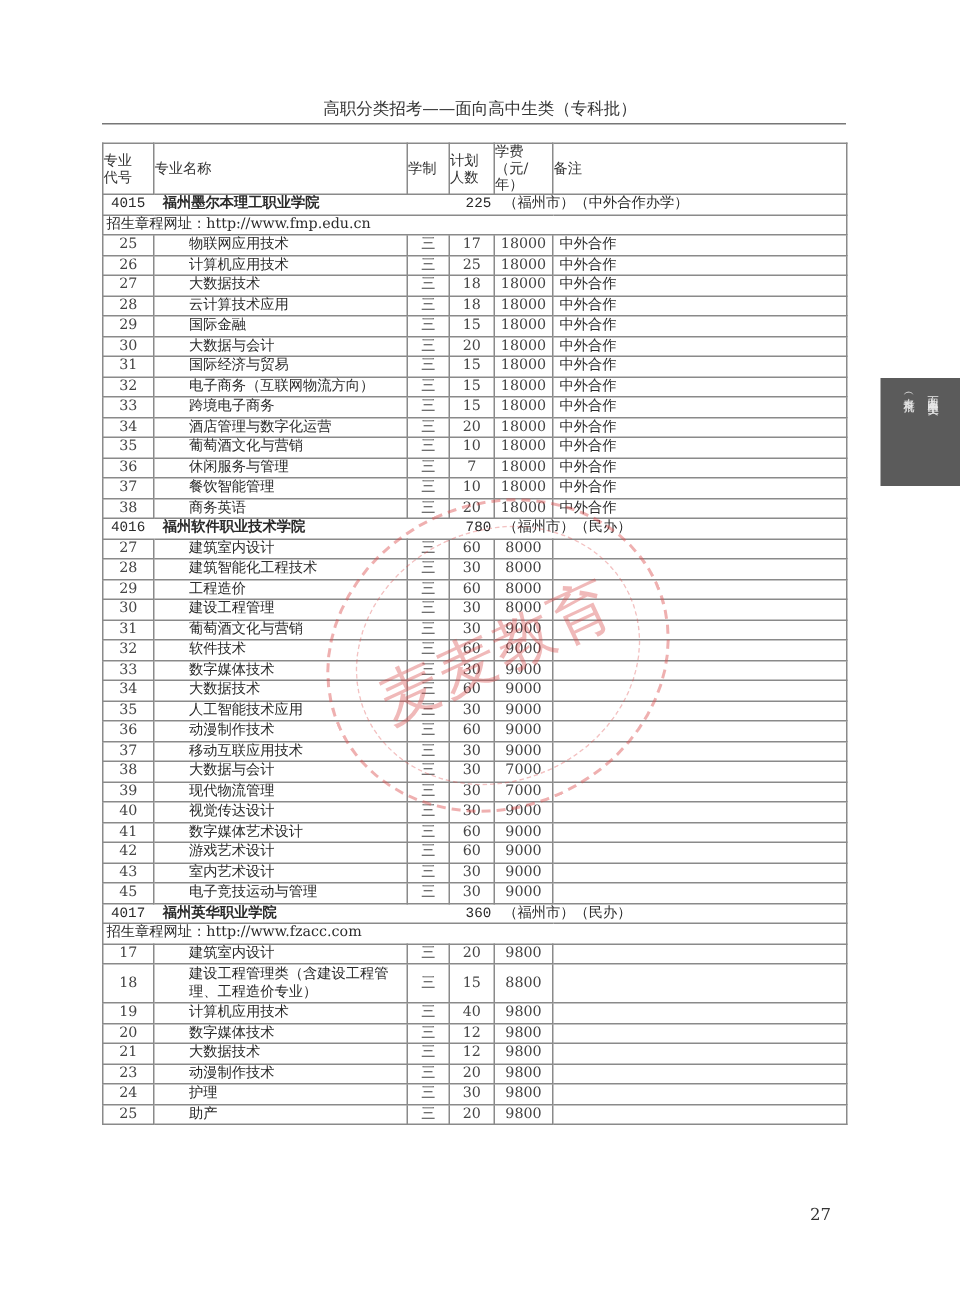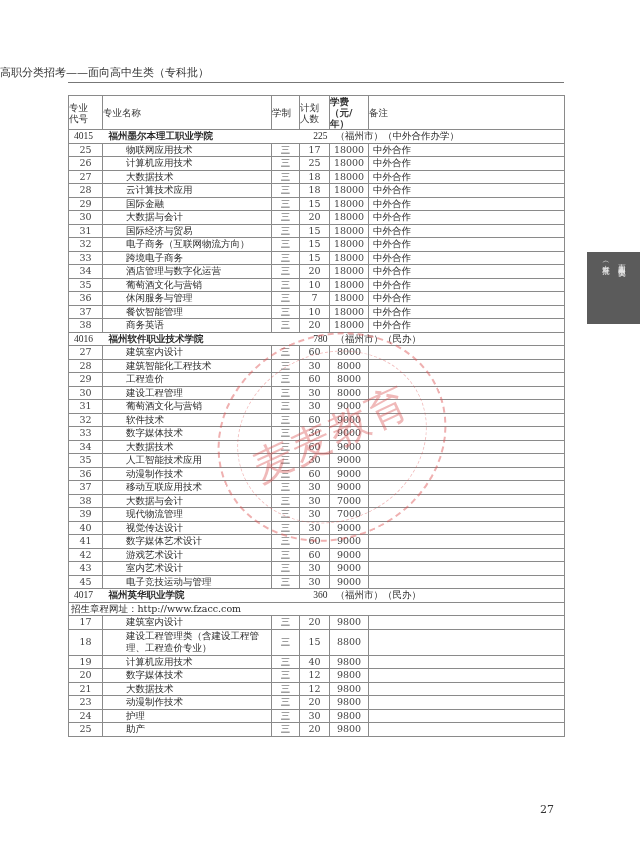--- a/index.html
+++ b/index.html
@@ -1,30 +1,30 @@
 <!DOCTYPE html>
 <html><head>
 <meta charset="utf-8">
 <style>
   html, body { margin:0; padding:0; }
   body { width:640px; height:863px; background:#ffffff; position:relative; overflow:hidden;
          font-family:"DejaVu Serif", "Liberation Serif", serif; color:#2a2a2a; }
-  .running-head { position:absolute; top:65px; left:0; width:640px; text-align:left; font-size:11px; color:#333; }
+  .running-head { position:absolute; top:65px; left:0; width:640px; text-align:center; font-size:11px; color:#333; }
   .head-rule { position:absolute; top:82px; left:68px; width:496px; height:0; border-top:1px solid #777; }
   .table-wrap { position:absolute; top:95px; left:68px; width:496px; }
   table { border-collapse:collapse; width:496px; table-layout:fixed; font-size:9.5px; }
   col.c-code { width:34px; } col.c-name { width:169px; } col.c-len { width:28px; }
   col.c-plan { width:30px; } col.c-fee { width:39px; } col.c-note { width:196px; }
   th, td { border:1px solid #8a8a8a; padding:0; height:12.5px; line-height:12.5px; overflow:hidden; white-space:nowrap; }
   thead th { font-weight:normal; height:26px; line-height:11px; font-size:9.5px; text-align:left; color:#333; }
   table { border:1.5px solid #555; }
   td.code, td.len, td.plan, td.fee { text-align:center; color:#444; }
   td.name { padding-left:23px; }
   td.note { padding-left:4px; }
-  tr.school td { border-left:none; border-right:none; font-family:Liberation Serif, serif; font-size:9.5px; }
+  tr.school td { border-left:none; border-right:none; font-family:Liberation Mono, monospace; font-size:9.5px; }
   tr.school td.s-code { padding-left:5px; border-left:1px solid #8a8a8a; }
   tr.school td.s-name { font-weight:bold; padding-left:6px; }
   tr.school td.s-plan { text-align:right; padding-right:2px; }
   tr.school td.s-note { font-family:"DejaVu Serif", "Liberation Serif", serif; padding-left:6px; border-right:1px solid #8a8a8a; }
   tr.url td { border-left:1px solid #8a8a8a; border-right:1px solid #8a8a8a; padding-left:2px; font-size:9.5px; }
   tr.double td { height:25px; line-height:12px; }
   tr.double td.name { white-space:normal; }
   .side-tab { position:absolute; left:587px; top:252px; width:53px; height:72px; background:#5b5b5b; color:#e8e8e8;
               display:flex; flex-direction:row-reverse; justify-content:center; gap:6px; padding-top:6px; box-sizing:border-box; }
   .side-tab span { writing-mode:vertical-rl; font-size:7.5px; letter-spacing:1px; }
@@ -50,31 +50,34 @@
         <col class="c-plan">
         <col class="c-fee">
         <col class="c-note">
     </colgroup>
     <thead>
       <tr>
         <th><span style="display:inline-block;width:2.2em;white-space:normal;">专业代号</span></th>
         <th>专业名称</th>
         <th>学制</th>
         <th><span style="display:inline-block;width:2.2em;white-space:normal;">计划人数</span></th>
-        <th><span style="display:inline-block;width:3.6em;white-space:normal;font-weight:bold;">学费（元/年）</span></th>
+        <th><span style="display:inline-block;width:3.6em;white-space:normal;">学费（元/年）</span></th>
         <th>备注</th>
       </tr>
     </thead>
     <tbody id="tbody">
         <tr class="school">
           <td class="s-code">4015</td>
           <td class="s-name" colspan="2">福州墨尔本理工职业学院</td>
           <td class="s-plan">225</td>
           <td class="s-note" colspan="2">（福州市）（中外合作办学）</td>
         </tr>
+        <tr class="url">
+          <td colspan="6">招生章程网址：http://www.fmp.edu.cn</td>
+        </tr>
         <tr>
           <td class="code">25</td>
           <td class="name">物联网应用技术</td>
           <td class="len">三</td>
           <td class="plan">17</td>
           <td class="fee">18000</td>
           <td class="note">中外合作</td>
         </tr>
         <tr>
           <td class="code">26</td>

